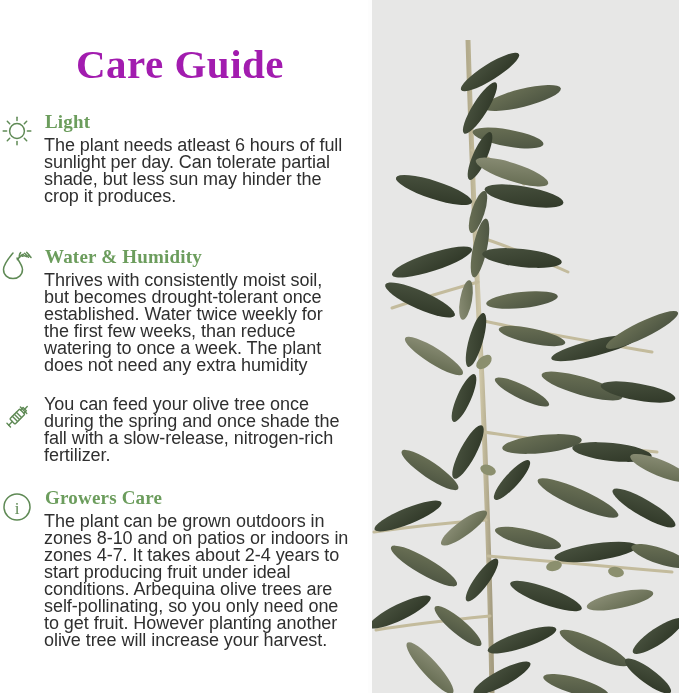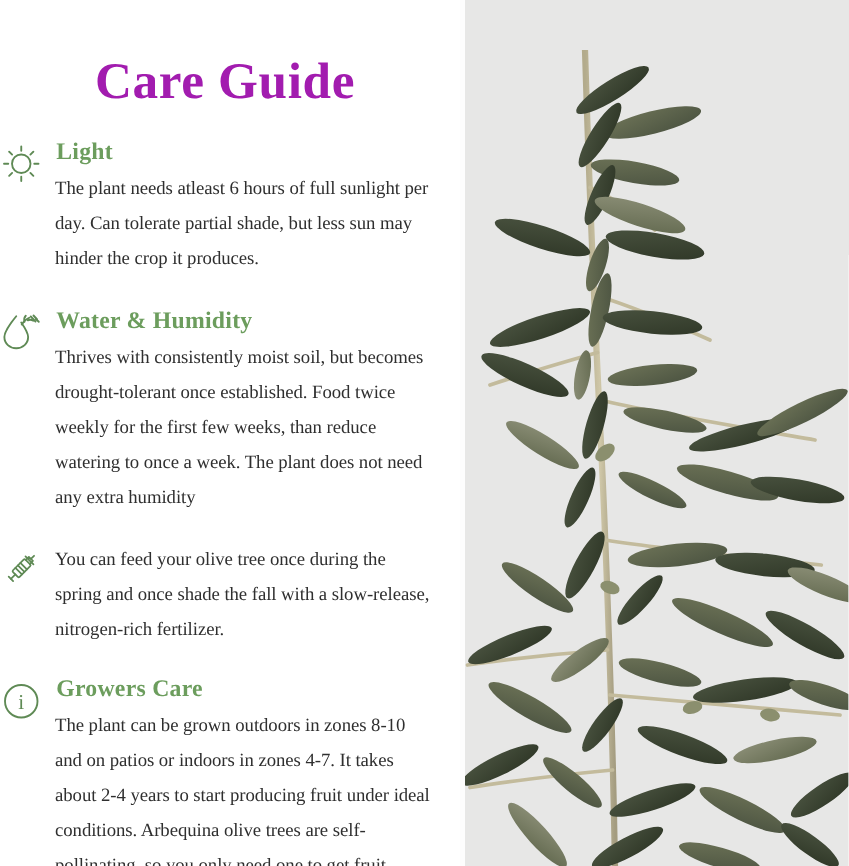--- a/index.html
+++ b/index.html
@@ -68,31 +68,31 @@
     font-family: "Liberation Serif", serif;
     font-weight: bold;
     font-size: 19px;
     line-height: 24px;
     color: #6c9d5d;
     margin: 0 0 3px 1px;
     letter-spacing: 0.2px;
   }
 
   .sec-body {
-    font-family: Liberation Serif, serif;
-    font-size: 15px;
-    line-height: 28px;
+    font-family: Liberation Sans, sans-serif;
+    font-size: 18px;
+    line-height: 17px;
     color: #2f2f2f;
     margin: 0;
     width: 305px;
     letter-spacing: -0.05px;
   }
 
   
-  .sec-light   { margin-bottom: 24px; }
+  .sec-light   { margin-bottom: 40px; }
   .sec-water   { margin-bottom: 22px; }
   .sec-food    { margin-bottom: 22px; }
   .sec-tips    { margin-bottom: 0; }
 
   
   .photo {
     position: absolute;
     left: 372px;
     top: 0;
     width: 307px;
@@ -149,21 +149,21 @@
               <path d="M19.4 12.6 C20.6 10.6 22.6 8.4 25.4 7.2"></path>
               <path d="M21.6 10.4 C21 8.2 21.6 6.6 22.6 5.6"></path>
               <path d="M24.2 9.2 C25.8 8.6 27.4 8.8 28.6 9.6"></path>
               <path d="M26.6 6.2 L30.4 10.2"></path>
               <path d="M28.8 5.4 L31.6 8.4"></path>
               <path d="M30.6 8.2 L33 10.4"></path>
             </g>
           </svg>
         </span>
         <div class="sec-heading">Water &amp; Humidity</div>
-        <p class="sec-body">Thrives with consistently moist soil, but becomes drought-tolerant once established. Food twice weekly for the first few weeks, than reduce watering to once a week. The plant does not need any extra humidity</p>
+        <p class="sec-body">Thrives with consistently moist soil, but becomes drought-tolerant once established. Water twice weekly for the first few weeks, than reduce watering to once a week. The plant does not need any extra humidity</p>
       </div>
 
       <div class="section sec-food">
         <span class="sec-icon">
           <svg width="38" height="38" viewBox="0 0 38 38">
             <g stroke="#5f8a55" stroke-width="1.4" fill="none" stroke-linecap="round" stroke-linejoin="round" transform="rotate(-45 19 19)">
               <rect x="12.5" y="15.2" width="14" height="7.4" rx="1"></rect>
               <path d="M26.5 16.6 L30 16.6 L30 21.2 L26.5 21.2"></path>
               <line x1="30" y1="18.9" x2="33.6" y2="18.9"></line>
               <line x1="28.4" y1="14.4" x2="28.4" y2="23.4"></line>

